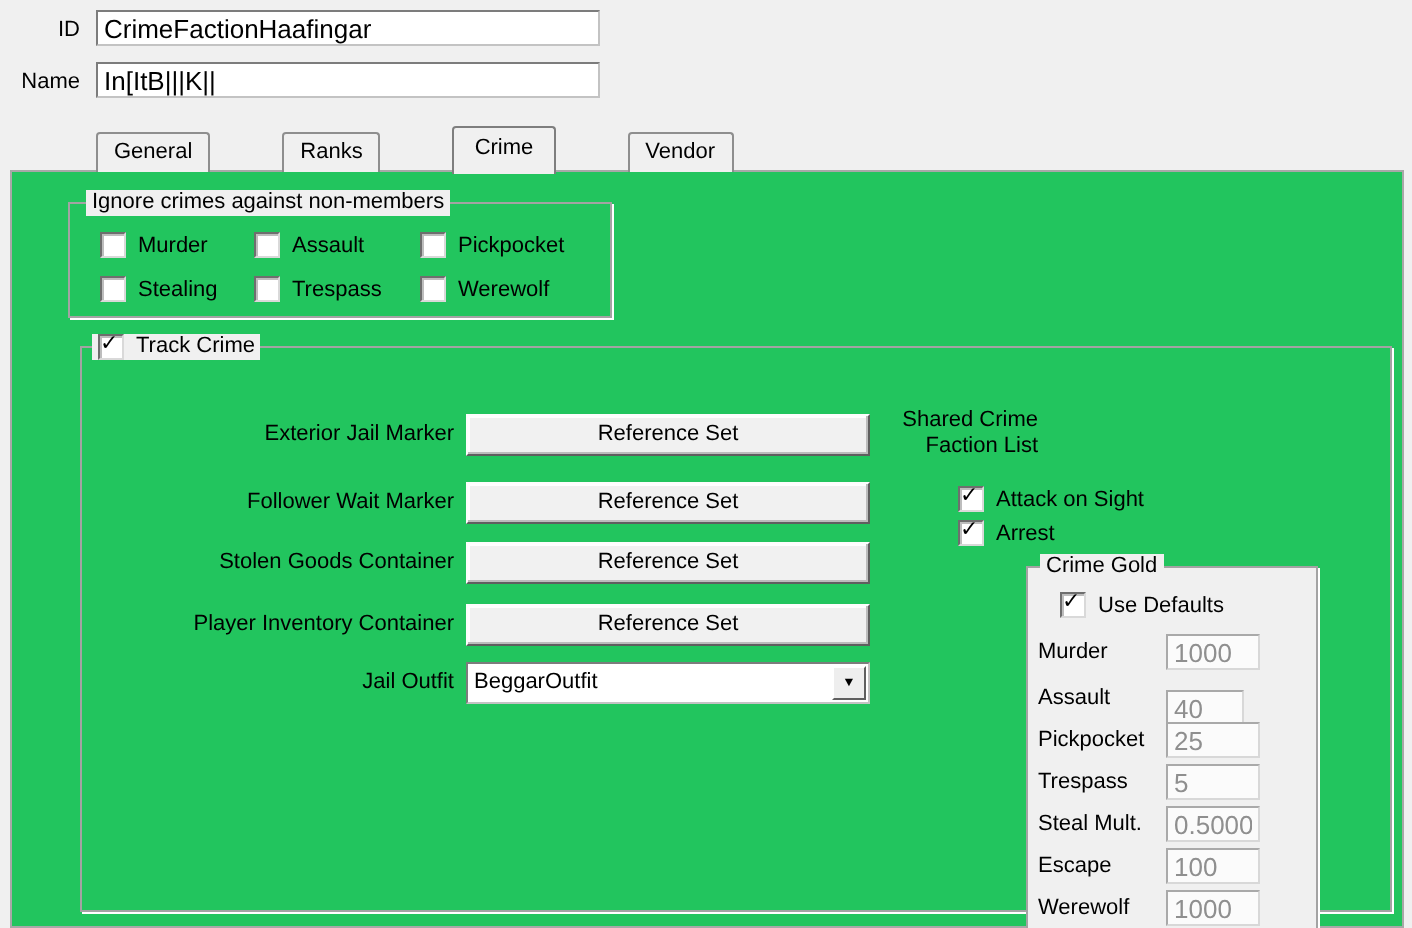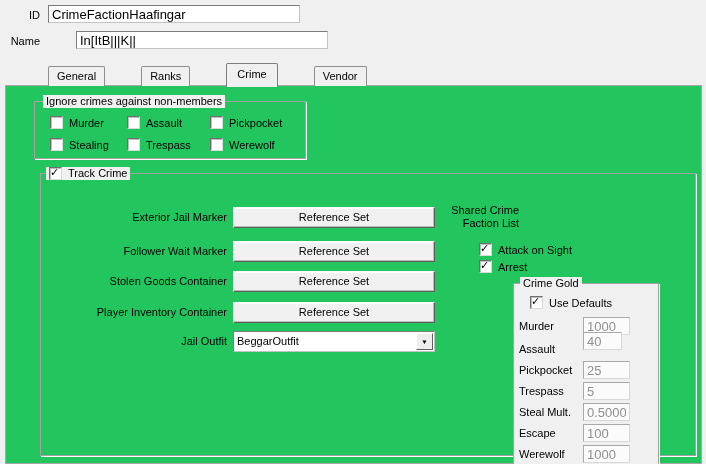--- a/index.html
+++ b/index.html
@@ -158,21 +158,21 @@
 </style>
 </head>
 <body>
 
 <div id="screen">
 
   <div class="lbl r" style="left:0;top:9px;width:40px;">ID</div>
   <input class="tb" style="left: 48px; top: 5px; width: 252px;" value="CrimeFactionHaafingar">
 
   <div class="lbl r" style="left:0;top:35px;width:40px;">Name</div>
-  <input class="tb" style="left: 48px; top: 31px; width: 252px; margin-left: 28px;" value="In[ItB|||K||">
+  <input class="tb" style="left: 48px; top: 31px; width: 252px;" value="In[ItB|||K||">
 
   <div id="tabstrip">
     <div class="tab">General</div>
     <div class="tab">Ranks</div>
     <div class="tab active">Crime</div>
     <div class="tab">Vendor</div>
   </div>
 
   <div id="tabpanel">
 
@@ -261,21 +261,21 @@
           <span class="cb checked">
               <span class="mark">✓</span>
             </span>
           <span>Use Defaults</span>
         </div>
 
         <div class="goldlabel" style="left:5px;top:33px;">Murder</div>
         <input class="tb gold" disabled="" style="left: 69px; top: 33px; width: 47px;" value="1000">
 
         <div class="goldlabel" style="left:5px;top:56px;">Assault</div>
-        <input class="tb gold" disabled="" style="left: 69px; top: 48px; width: 39px;" value="40">
+        <input class="tb gold" disabled="" style="left: 69px; top: 61px; width: 39px;" value="40">
 
         <div class="goldlabel" style="left:5px;top:77px;">Pickpocket</div>
         <input class="tb gold" disabled="" style="left: 69px; top: 77px; width: 47px;" value="25">
 
         <div class="goldlabel" style="left:5px;top:98px;">Trespass</div>
         <input class="tb gold" disabled="" style="left: 69px; top: 98px; width: 47px;" value="5">
 
         <div class="goldlabel" style="left:5px;top:119px;">Steal Mult.</div>
         <input class="tb gold" disabled="" style="left: 69px; top: 119px; width: 47px;" value="0.5000">
 

